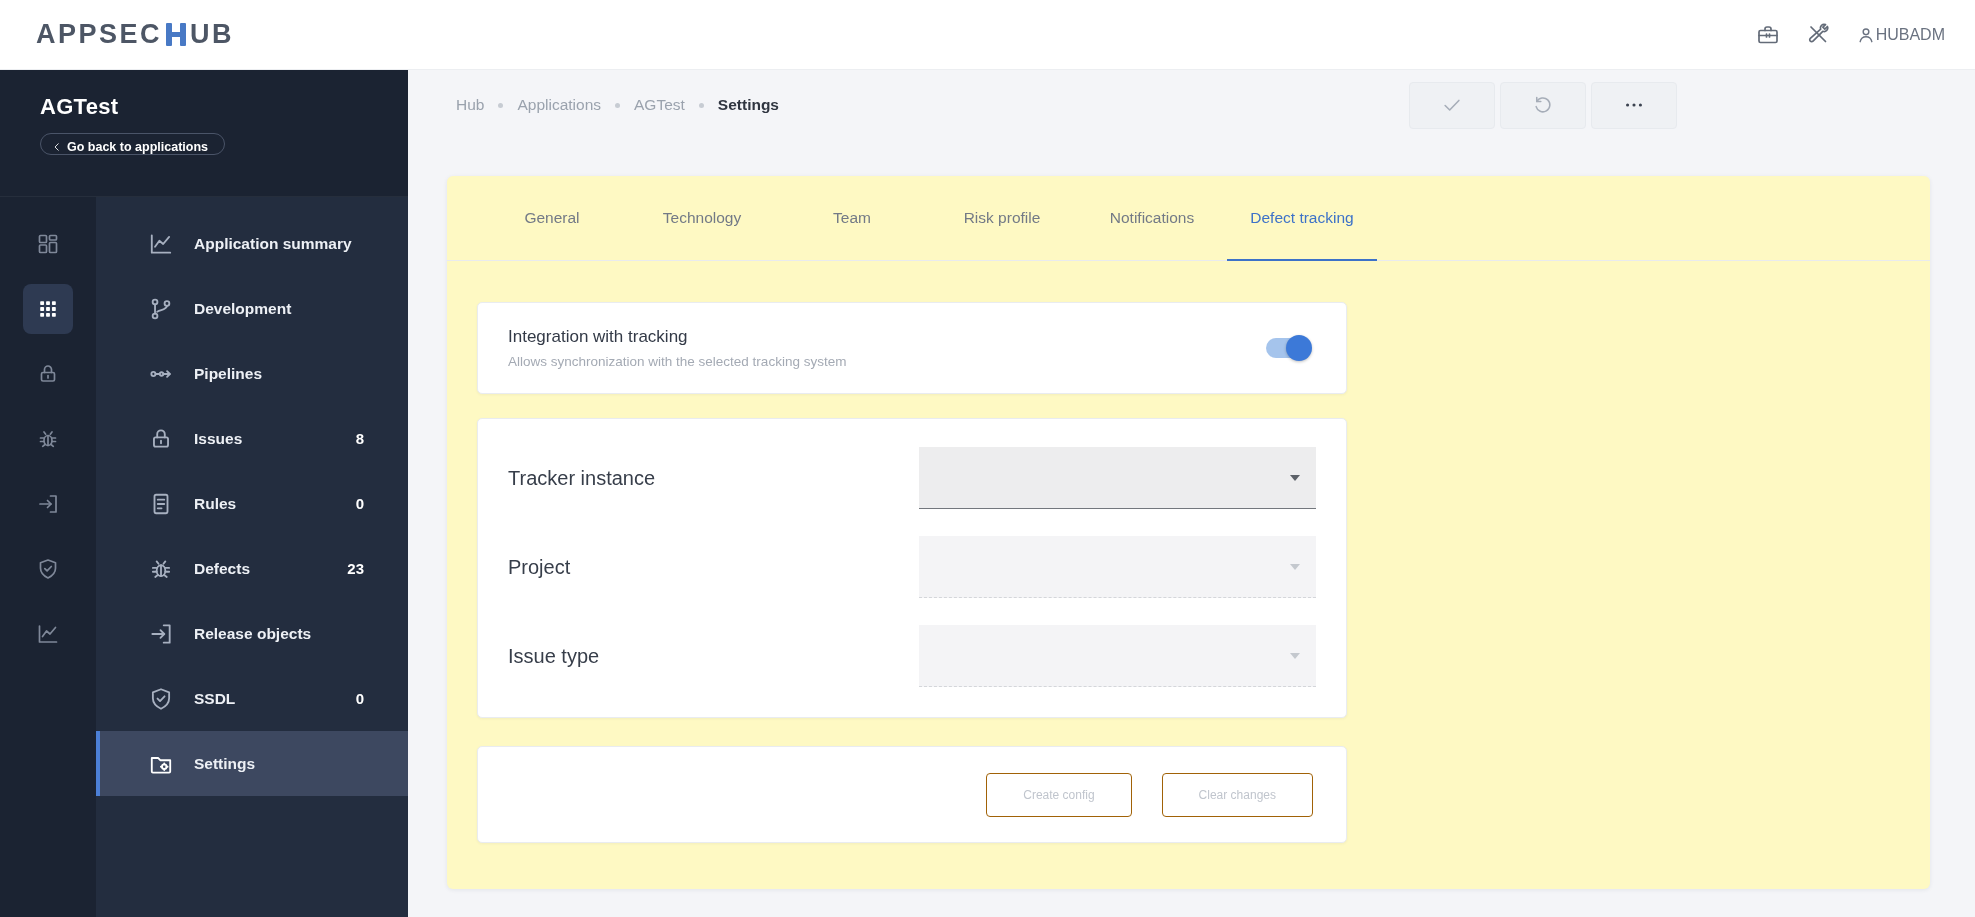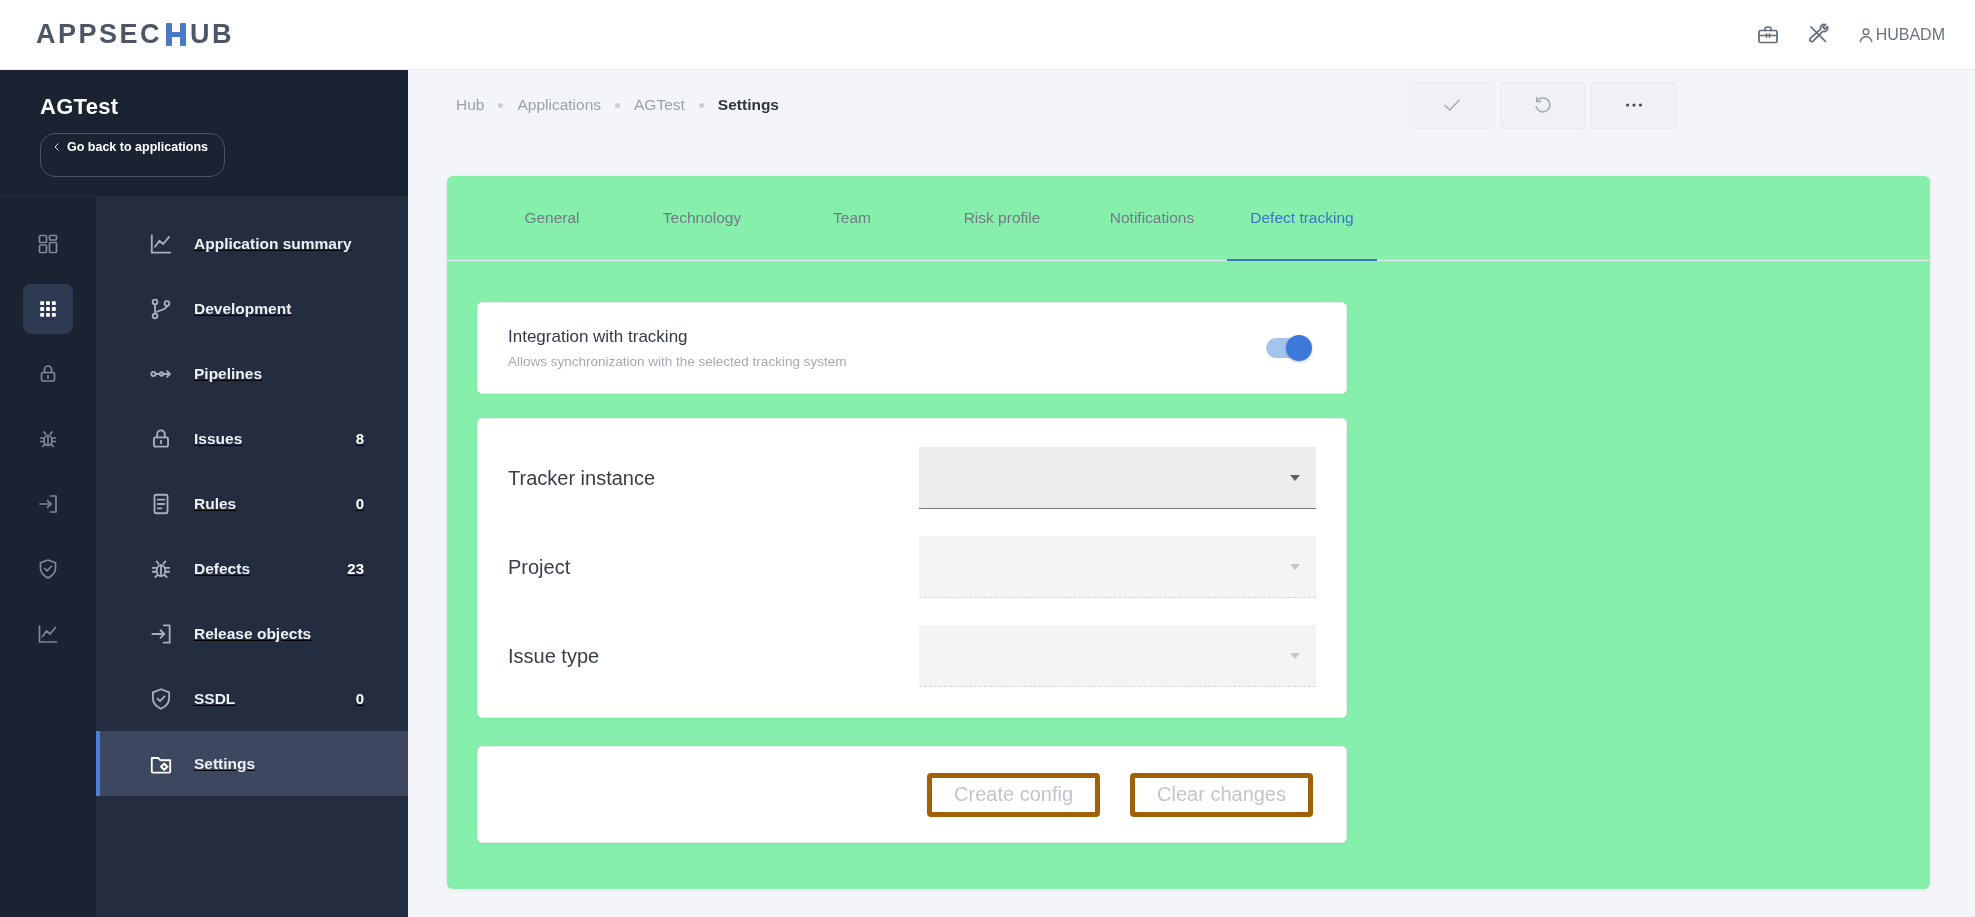--- a/index.html
+++ b/index.html
@@ -13,22 +13,22 @@
   .logo { display: flex; align-items: flex-start; color: #4d5665; font-weight: bold; font-size: 27px; letter-spacing: 2.5px; cursor: pointer; }
   .logo-h { margin: 0 2px; }
   .topbar-right { display: flex; align-items: center; gap: 26px; }
   .tb-btn { color: #636b78; cursor: pointer; }
   .user-chip { display: flex; align-items: center; gap: 0; color: #6a7280; font-size: 16px; cursor: pointer; }
 
   
   .sidebar { position: absolute; top: 70px; left: 0; width: 408px; height: 847px; background: #232d3f; display: flex; flex-direction: column; }
   .sb-header { height: 127px; background: #1b2332; padding: 24px 0 0 40px; flex: none; border-bottom: 1px solid rgba(255,255,255,.05); }
   .sb-title { color: #fff; font-size: 22px; font-weight: bold; letter-spacing: .3px; }
-  .back-btn { margin-top: 13px; display: inline-flex; align-items: center; gap: 4px; border: 1px solid #4a5468; border-radius: 15px; color: #fff; font-size: 12.5px; font-weight: bold; padding: 6px 16px 22px 10px; cursor: pointer; background: transparent; font-family: inherit; }
-  .sb-body { flex: 1; display: flex; text-decoration: underline; }
+  .back-btn { margin-top: 13px; display: inline-flex; align-items: center; gap: 4px; border: 1px solid #4a5468; border-radius: 15px; color: #fff; font-size: 12.5px; font-weight: bold; padding: 6px 16px 0 10px; cursor: pointer; background: transparent; font-family: inherit; }
+  .sb-body { flex: 1; display: flex; }
   .rail { width: 96px; background: #1b2332; padding-top: 14px; flex: none; display: flex; flex-direction: column; align-items: center; }
   .rail-slot { height: 65px; width: 96px; display: flex; align-items: center; justify-content: center; color: #7f8899; cursor: pointer; }
   .rail-active-box { width: 50px; height: 50px; border-radius: 8px; background: #2e3a52; display: flex; align-items: center; justify-content: center; color: #fff; }
   .menu { flex: 1; padding-top: 14px; background: #232d3f; }
   .mrow { height: 65px; display: flex; align-items: center; padding: 0 44px 0 52px; color: #a7b0c0; cursor: pointer; position: relative; }
   .mrow .mlabel { color: #edf0f5; font-size: 15.5px; font-weight: bold; margin-left: 20px; }
   .mrow .mbadge { margin-left: auto; color: #fff; font-size: 15px; font-weight: bold; }
   .mrow.active { background: #3d4860; color: #fff; }
   .mrow.active::before { content: ""; position: absolute; left: 0; top: 0; bottom: 0; width: 4px; background: #4c7fd6; }
 
@@ -36,21 +36,21 @@
   .main { position: absolute; top: 70px; left: 408px; width: 1288px; height: 847px; }
   .crumb-bar { height: 70px; display: flex; align-items: center; justify-content: space-between; padding: 0 19px 0 48px; }
   .crumbs { display: flex; align-items: center; gap: 14px; font-size: 15.5px; color: #9aa2ad; }
   .crumb { cursor: pointer; }
   .crumb.current { color: #2f3540; font-weight: bold; cursor: default; }
   .crumb-sep { width: 5px; height: 5px; border-radius: 50%; background: #c7ccd3; }
   .crumb-actions { display: flex; gap: 5px; }
   .act-btn { width: 86px; height: 47px; background: #eff1f4; border: 1px solid #e7eaee; border-radius: 4px; display: flex; align-items: center; justify-content: center; color: #a6adb8; cursor: pointer; }
   .act-btn.more { color: #3c4350; }
 
-  .panel { margin: 36px 0 0 39px; width: 1483px; height: 713px; background: #86efac; border-radius: 6px; box-shadow: 0 1px 4px rgba(30,40,70,.08); }
+  .panel { margin: 36px 0 0 39px; width: 1483px; height: 713px; background: #fef9c3; border-radius: 6px; box-shadow: 0 1px 4px rgba(30,40,70,.08); }
   .tabs { display: flex; padding-left: 30px; border-bottom: 1px solid #e9ebee; height: 85px; }
   .tab { min-width: 150px; display: flex; align-items: center; justify-content: center; font-size: 15.5px; color: #737a86; cursor: pointer; position: relative; padding: 0 10px; }
   .tab.active { color: #3d72c8; }
   .tab.active::after { content: ""; position: absolute; left: 0; right: 0; bottom: -1px; height: 2px; background: #3d72c8; }
 
   .card { margin-left: 30px; width: 870px; background: #fff; border: 1px solid #e9ecf0; border-radius: 5px; box-shadow: 0 1px 3px rgba(30,40,70,.05); }
   .card-integration { margin-top: 41px; height: 92px; display: flex; align-items: center; justify-content: space-between; padding: 0 30px; }
   .ci-title { font-size: 17px; color: #333a47; }
   .ci-sub { margin-top: 7px; font-size: 13.5px; color: #a4aab4; }
 
@@ -60,21 +60,21 @@
 
   .card-form { margin-top: 24px; height: 300px; padding: 28px 30px 0; display: flex; flex-direction: column; gap: 27px; }
   .frow { height: 62px; display: flex; align-items: center; justify-content: space-between; }
   .flabel { font-size: 20px; color: #373e4a; }
   .fselect { width: 397px; height: 62px; background: #ededee; border-bottom: 1px solid #73777d; display: flex; align-items: center; justify-content: flex-end; padding-right: 16px; cursor: pointer; }
   .fselect .arrow { width: 0; height: 0; border-left: 5.5px solid transparent; border-right: 5.5px solid transparent; border-top: 6.5px solid #5c6168; }
   .frow.disabled .fselect { background: #f4f4f6; border-bottom: 1px dashed #d4d6da; cursor: default; }
   .frow.disabled .arrow { border-top-color: #c4c8ce; }
 
   .card-actions { margin-top: 28px; height: 97px; display: flex; align-items: center; justify-content: flex-end; gap: 30px; padding-right: 33px; }
-  .ghost-btn { height: 44px; padding: 0 22px; border: 5px solid #a16207; border-radius: 4px; background: #fff; color: #c0c5cd; font-size: 20px; font-family: inherit; cursor: default; }
+  .ghost-btn { height: 44px; padding: 0 36px; border: 1px solid #a16207; border-radius: 4px; background: #fff; color: #c0c5cd; font-size: 12px; font-family: inherit; cursor: default; }
 </style>
 </head>
 <body>
 
 <div class="topbar">
   <div class="logo">
     <span>APPSEC</span>
     <span class="logo-h">
       <svg width="24" height="30" viewBox="0 0 22 30">
         <rect x="1" y="4" width="6" height="23" rx="1" fill="#4879c5"></rect>

